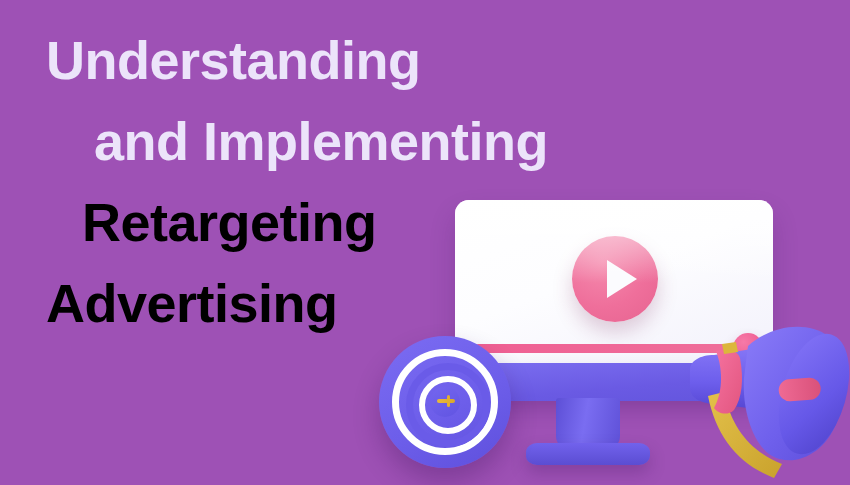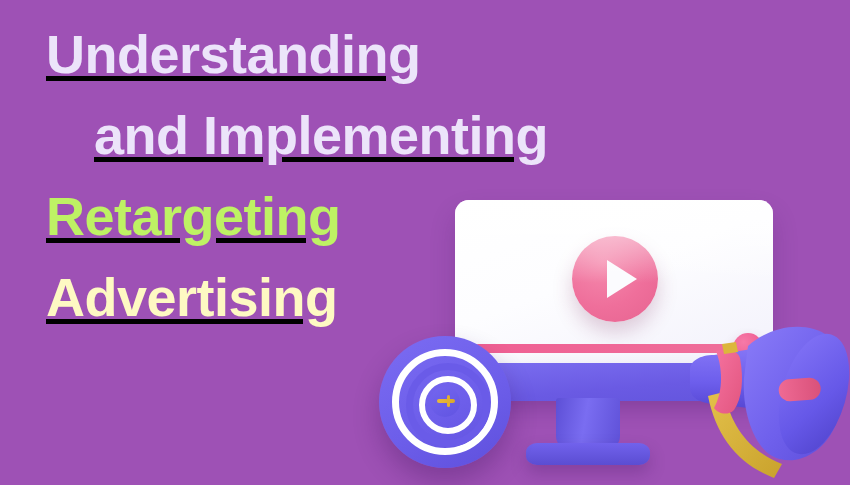--- a/index.html
+++ b/index.html
@@ -14,24 +14,23 @@
     height: 485px;
     overflow: hidden;
     background: #9e51b5;
     font-family: "Liberation Sans", sans-serif;
   }
 
   
   #headline {
     position: absolute;
     left: 46px;
-    top: 14px;
+    top: 20px;
     width: 420px;
     z-index: 40;
-    text-decoration: underline;
   }
   .head-line {
     display: block;
     color: #ece4fa;
     font-family: "Liberation Sans", sans-serif;
     font-size: 54px;
     font-weight: bold;
     line-height: 81px;
     letter-spacing: -0.5px;
     white-space: nowrap;
@@ -192,22 +191,22 @@
   .sr { position: absolute; width: 1px; height: 1px; overflow: hidden; clip: rect(0 0 0 0); white-space: nowrap; }
 </style>
 </head>
 <body>
 
 <div id="banner" style="background: rgb(158, 81, 181);">
 
   <div id="headline">
     <span class="head-line" style="color: rgb(236, 228, 250);">Understanding</span>
     <span class="head-line" style="color: rgb(236, 228, 250); margin-left: 48px;">and Implementing</span>
-    <span class="head-line" style="color: #bef264;">Retargeting</span>
-    <span class="head-line" style="color: #fef9c3;">Advertising</span>
+    <span class="head-line" style="color: #000000; margin-left: 36px;">Retargeting</span>
+    <span class="head-line" style="color: #000000;">Advertising</span>
   </div>
 
   <div id="illustration">
 
     <div class="monitor-screen">
       <div class="play-circle" style="left:117px; top:36px;">
         <div class="play-triangle"></div>
       </div>
     </div>
 

